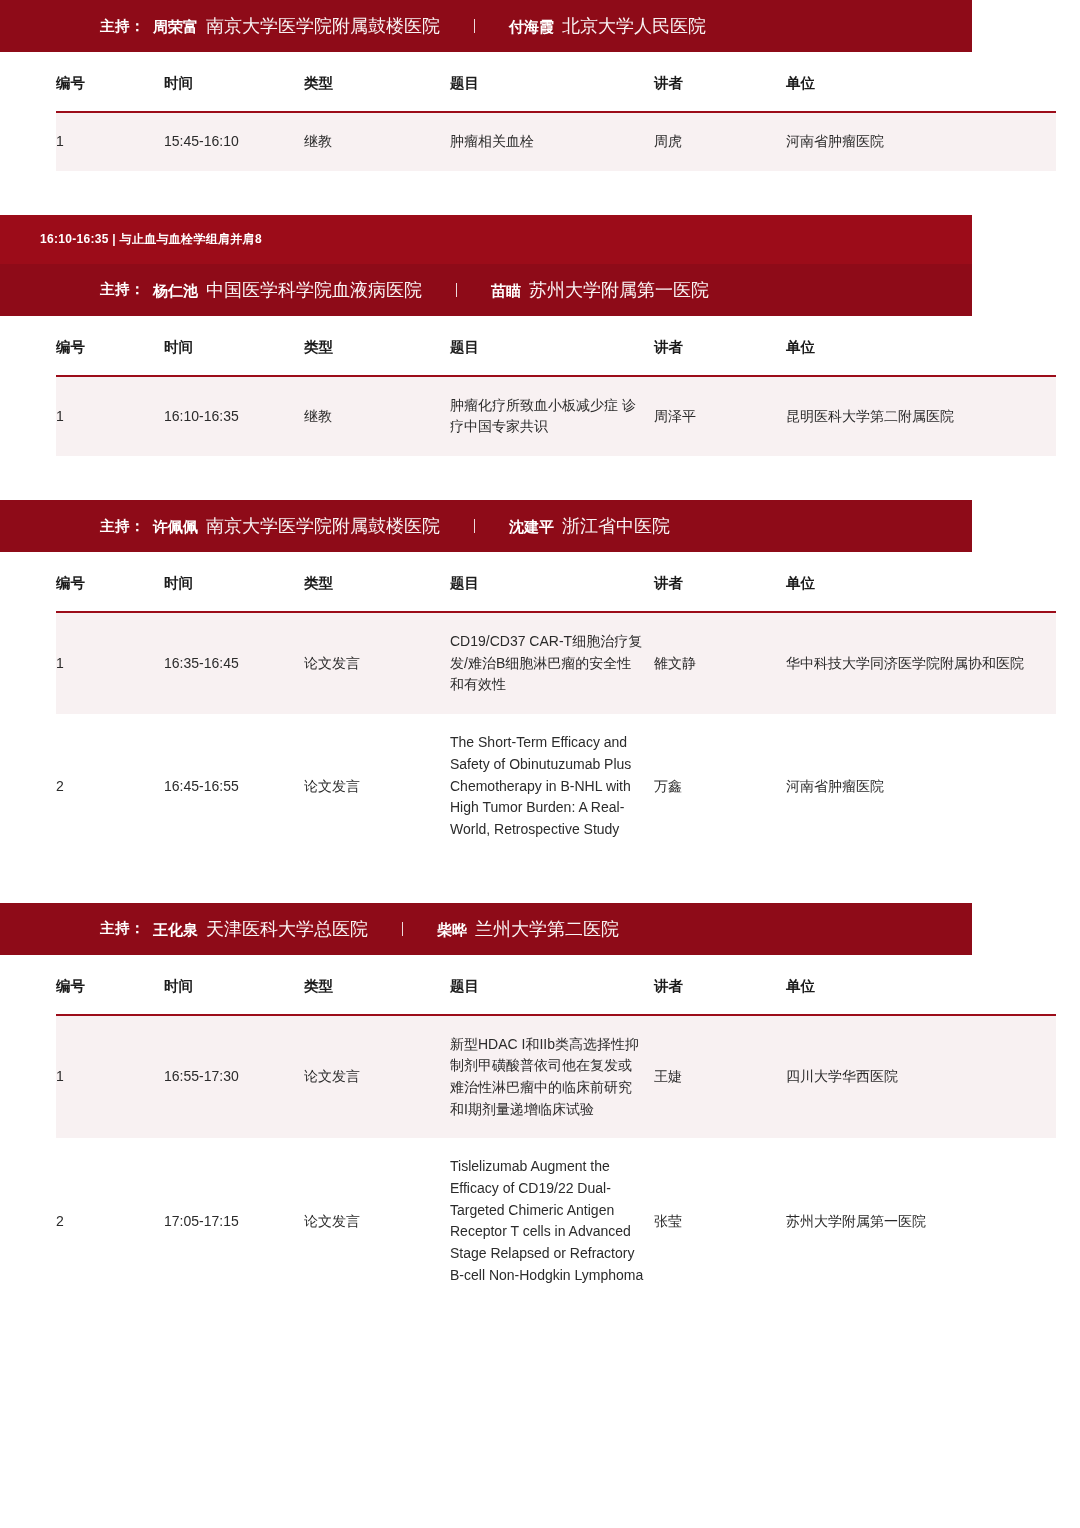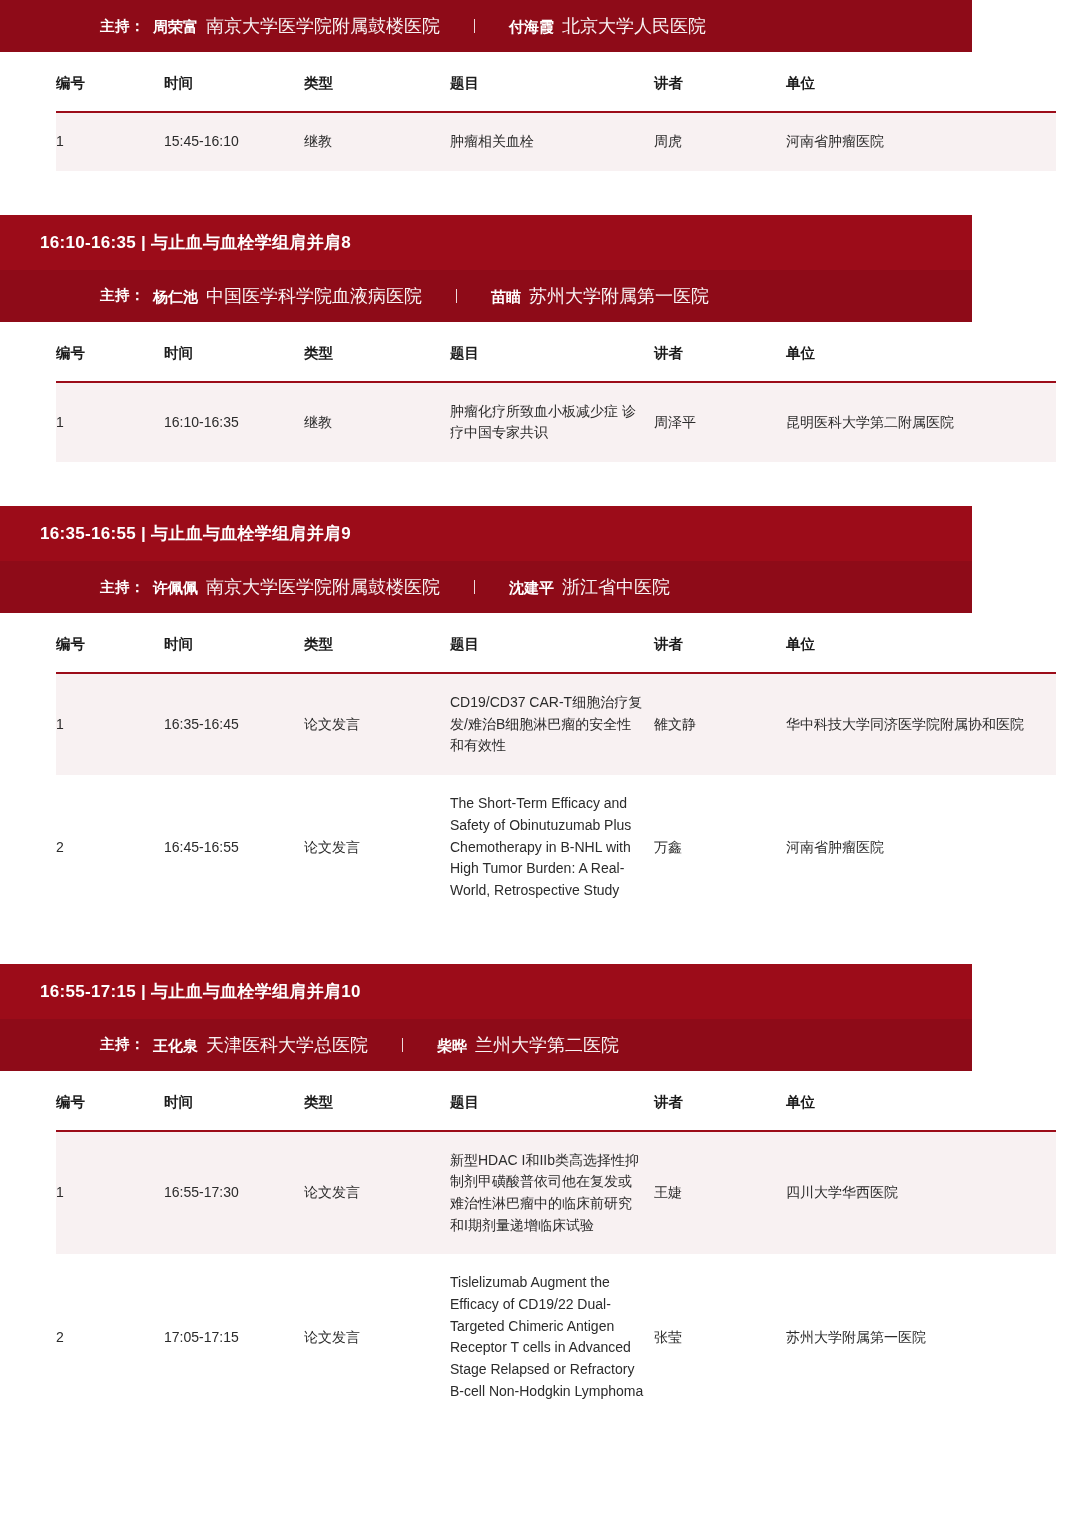--- a/index.html
+++ b/index.html
@@ -18,21 +18,21 @@
     width: 1080px;
     padding: 0;
   }
   
   .session { width: 972px; }
   .session-gap { height: 44px; }
 
   .session-title-bar {
     background: #9c0c19;
     color: #ffffff;
-    font-size: 17px;
+    font-size: 12px;
     font-weight: bold;
     padding: 16px 0 16px 40px;
     letter-spacing: 0.3px;
   }
   .chair-bar {
     background: #8e0b18;
     color: #ffffff;
     padding: 14px 0 14px 0;
     display: flex;
     align-items: center;
@@ -189,21 +189,20 @@
               <td class="cell-type">继教</td>
               <td class="cell-title">肿瘤化疗所致血小板减少症 诊疗中国专家共识</td>
               <td class="cell-spk">周泽平</td>
               <td class="cell-org">昆明医科大学第二附属医院</td>
             </tr>
           </tbody>
         </table>
       </div>
       <div class="session-gap"></div>
       <div class="session">
-        <div class="session-title-bar">16:35-16:55 | 与止血与血栓学组肩并肩9</div>
         <div class="chair-bar">
           <span class="chair-label">主持：</span>
           <span class="chair-person">
             <span class="chair-name">许佩佩</span>
             <span class="chair-org">南京大学医学院附属鼓楼医院</span>
           </span>
           <span class="chair-sep"></span>
           <span class="chair-person">
             <span class="chair-name">沈建平</span>
             <span class="chair-org">浙江省中医院</span>
@@ -243,21 +242,20 @@
               <td class="cell-type">论文发言</td>
               <td class="cell-title">The Short-Term Efficacy and Safety of Obinutuzumab Plus Chemotherapy in B-NHL with High Tumor Burden: A Real-World, Retrospective Study</td>
               <td class="cell-spk">万鑫</td>
               <td class="cell-org">河南省肿瘤医院</td>
             </tr>
           </tbody>
         </table>
       </div>
       <div class="session-gap"></div>
       <div class="session">
-        <div class="session-title-bar">16:55-17:15 | 与止血与血栓学组肩并肩10</div>
         <div class="chair-bar">
           <span class="chair-label">主持：</span>
           <span class="chair-person">
             <span class="chair-name">王化泉</span>
             <span class="chair-org">天津医科大学总医院</span>
           </span>
           <span class="chair-sep"></span>
           <span class="chair-person">
             <span class="chair-name">柴晔</span>
             <span class="chair-org">兰州大学第二医院</span>

